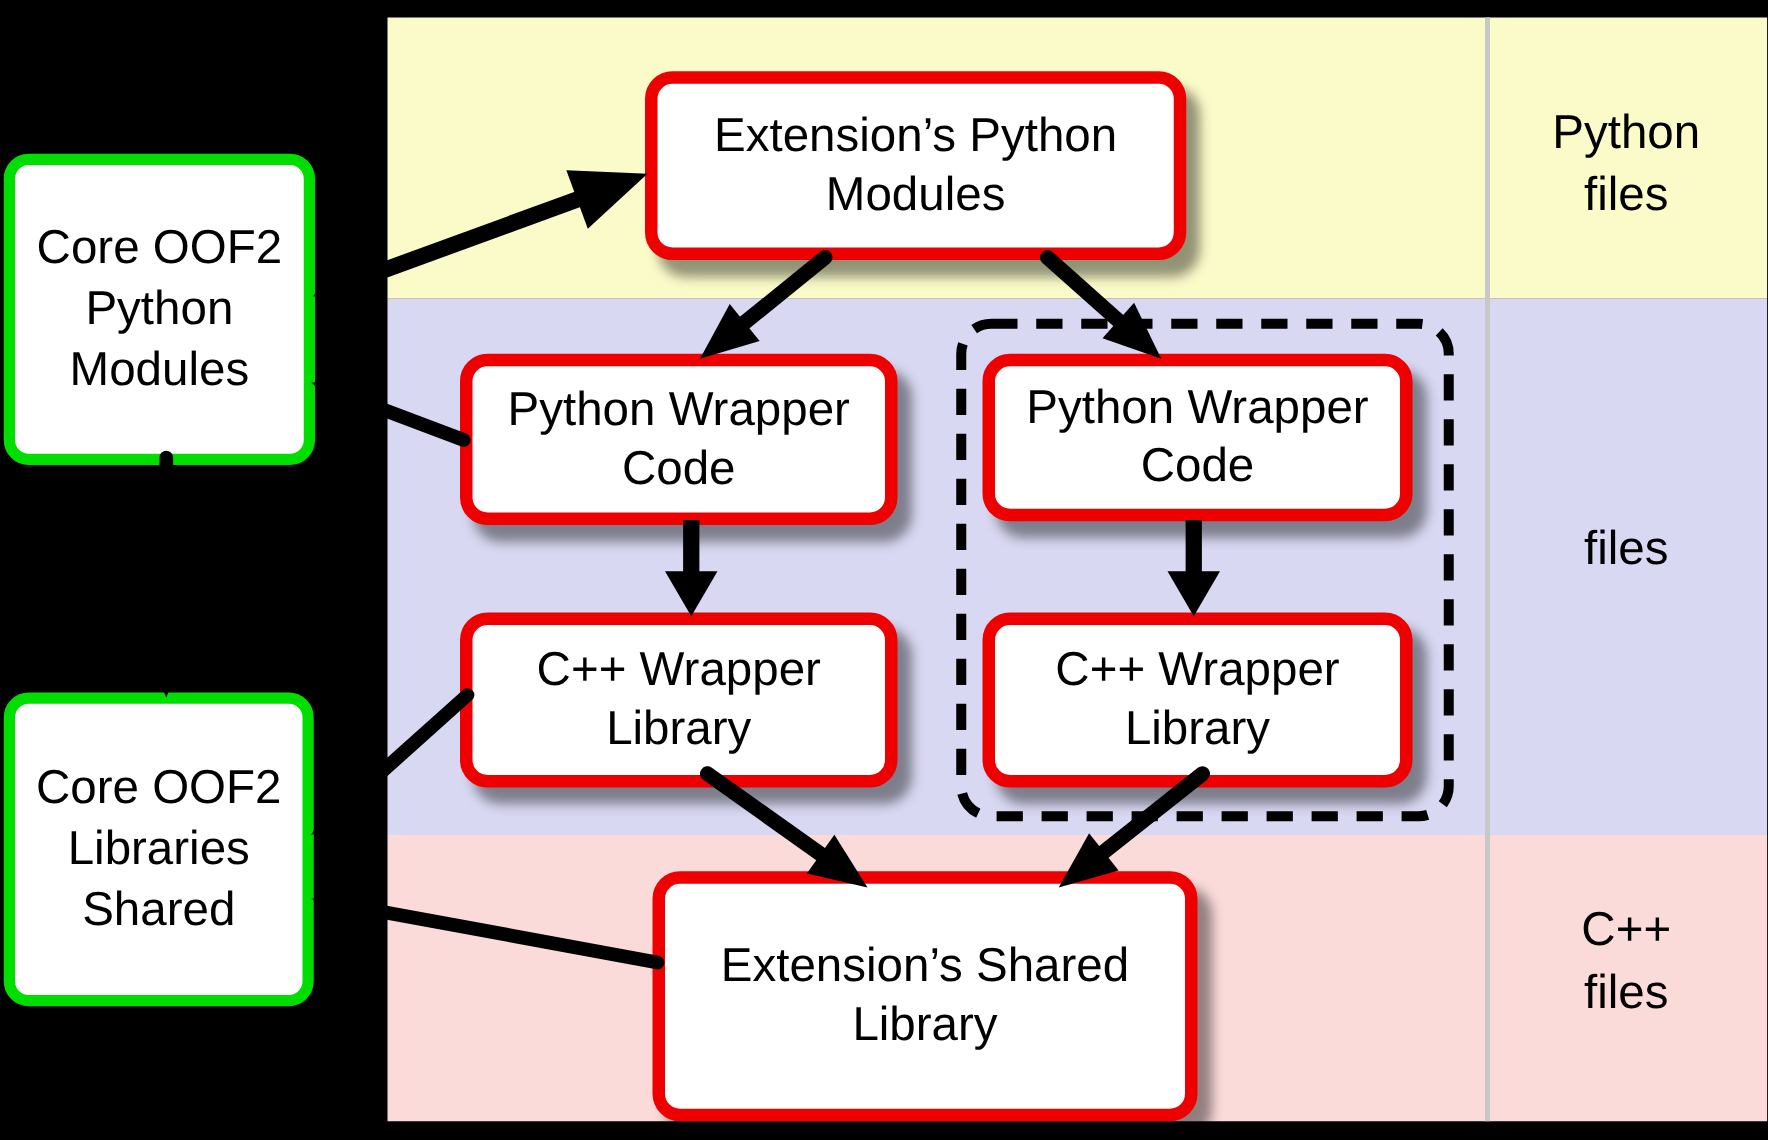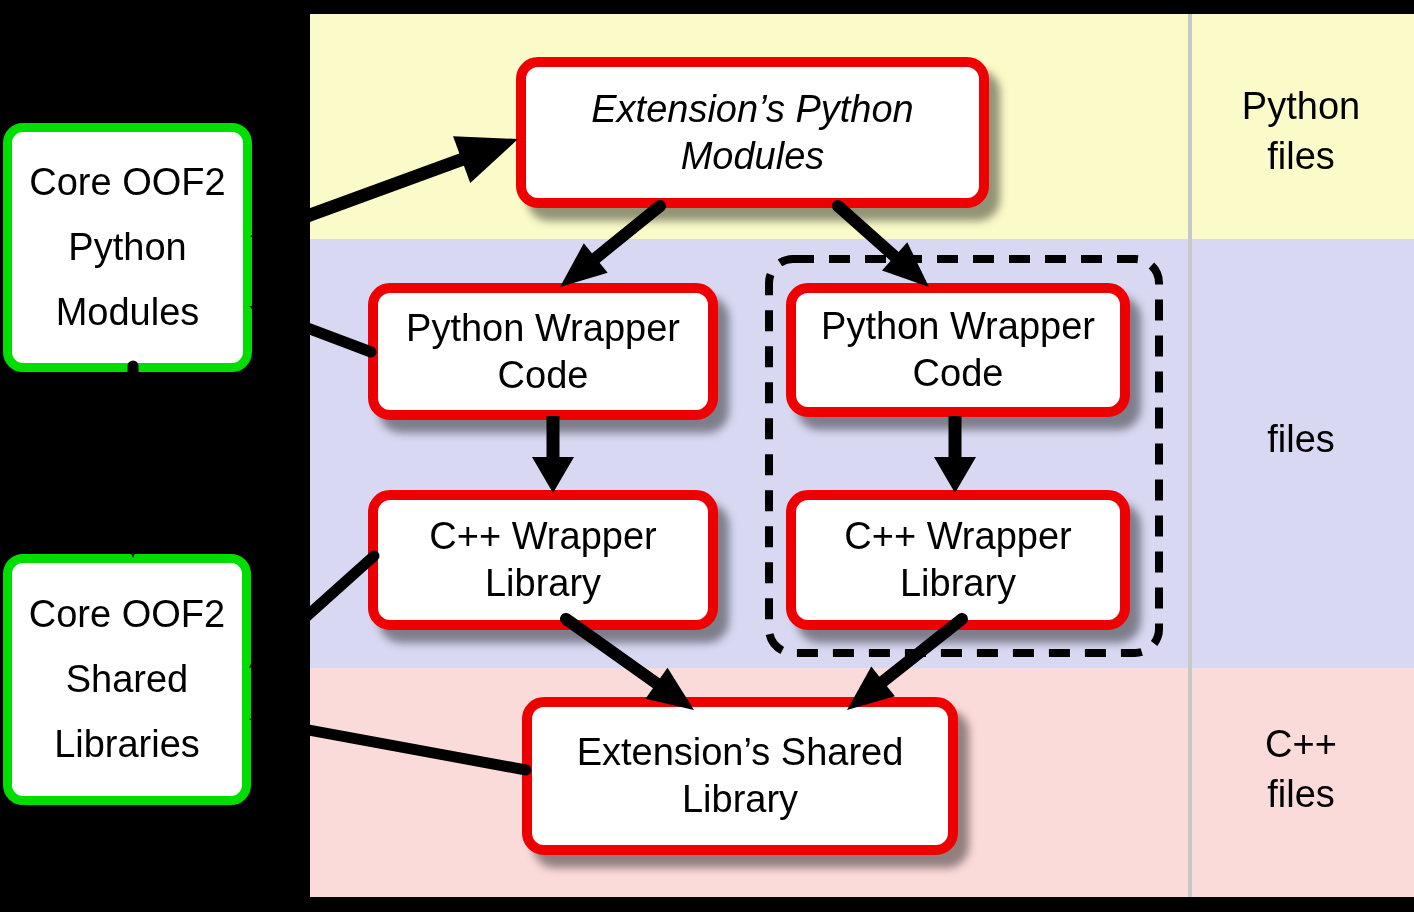--- a/index.html
+++ b/index.html
@@ -7,33 +7,33 @@
          font-family:"Liberation Sans","DejaVu Sans",sans-serif;}
   .band{position:absolute;left:310px;width:1104px;}
   .band-python{top:14px;height:225px;background:var(--python-band,#FBFBC9);}
   .band-swig{top:239px;height:429px;background:var(--swig-band,#D8D8F2);}
   .band-cpp{top:668px;height:229px;background:var(--cpp-band,#FBDADA);}
   .separator{position:absolute;left:1188px;top:14px;width:4px;height:883px;background:var(--separator,#C8C8C8);}
   .file-label{position:absolute;left:1192px;width:218px;text-align:center;color:#000;
               font-size:38px;line-height:50px;}
   .gbox{position:absolute;background:#fff;border:9px solid var(--core-border,#00DE00);border-radius:20px;
         display:flex;flex-direction:column;justify-content:center;align-items:center;text-align:center;
-        box-sizing:border-box;font-size:38px;line-height:49px;color:#000;gap:16px;}
+        box-sizing:border-box;font-size:38px;line-height:49px;color:#000;}
   .rbox{position:absolute;background:#fff;border:10px solid var(--extension-border,#EE0000);border-radius:22px;
         display:flex;flex-direction:column;justify-content:center;align-items:center;text-align:center;
         box-sizing:border-box;font-size:38px;line-height:47px;color:#000;
         box-shadow:11px 13px 9px rgba(0,0,0,0.42);}
   #core-python{left:3px;top:123px;width:249px;height:249px;}
   #core-shared{left:3px;top:554px;width:248px;height:251px;}
-  #ext-python{left:516px;top:57px;width:473px;height:151px;font-style:italic;}
+  #ext-python{left:516px;top:57px;width:433px;height:151px;}
   #pyw-left{left:368px;top:283px;width:350px;height:137px;}
   #pyw-right{left:786px;top:283px;width:344px;height:134px;}
   #cppw-left{left:368px;top:490px;width:350px;height:140px;}
   #cppw-right{left:786px;top:490px;width:344px;height:140px;}
-  #ext-shared{left:522px;top:697px;width:436px;height:158px;}
+  #ext-shared{left:522px;top:697px;width:436px;height:200px;}
   #overlay{position:absolute;left:0;top:0;width:1414px;height:912px;pointer-events:none;}
 </style>
 </head>
 <body>
 
 <div class="stage" style="--background: #000000; --python-band: #FBFBC9; --swig-band: #D8D8F2; --cpp-band: #FBDADA; --core-border: #00DE00; --extension-border: #EE0000; --separator: #C8C8C8; --arrow: #000000;">
 
   <div class="band band-python"></div>
   <div class="band band-swig"></div>
   <div class="band band-cpp"></div>
@@ -52,22 +52,22 @@
     <div>files</div>
   </div>
 
   <div class="gbox" id="core-python">
     <div>Core OOF2</div>
     <div>Python</div>
     <div>Modules</div>
   </div>
   <div class="gbox" id="core-shared">
     <div>Core OOF2</div>
+    <div>Libraries</div>
     <div>Shared</div>
-    <div>Libraries</div>
   </div>
 
   <div class="rbox" id="ext-python">
     <div>Extension’s Python</div>
     <div>Modules</div>
   </div>
   <div class="rbox" id="pyw-left">
     <div>Python Wrapper</div>
     <div>Code</div>
   </div>

